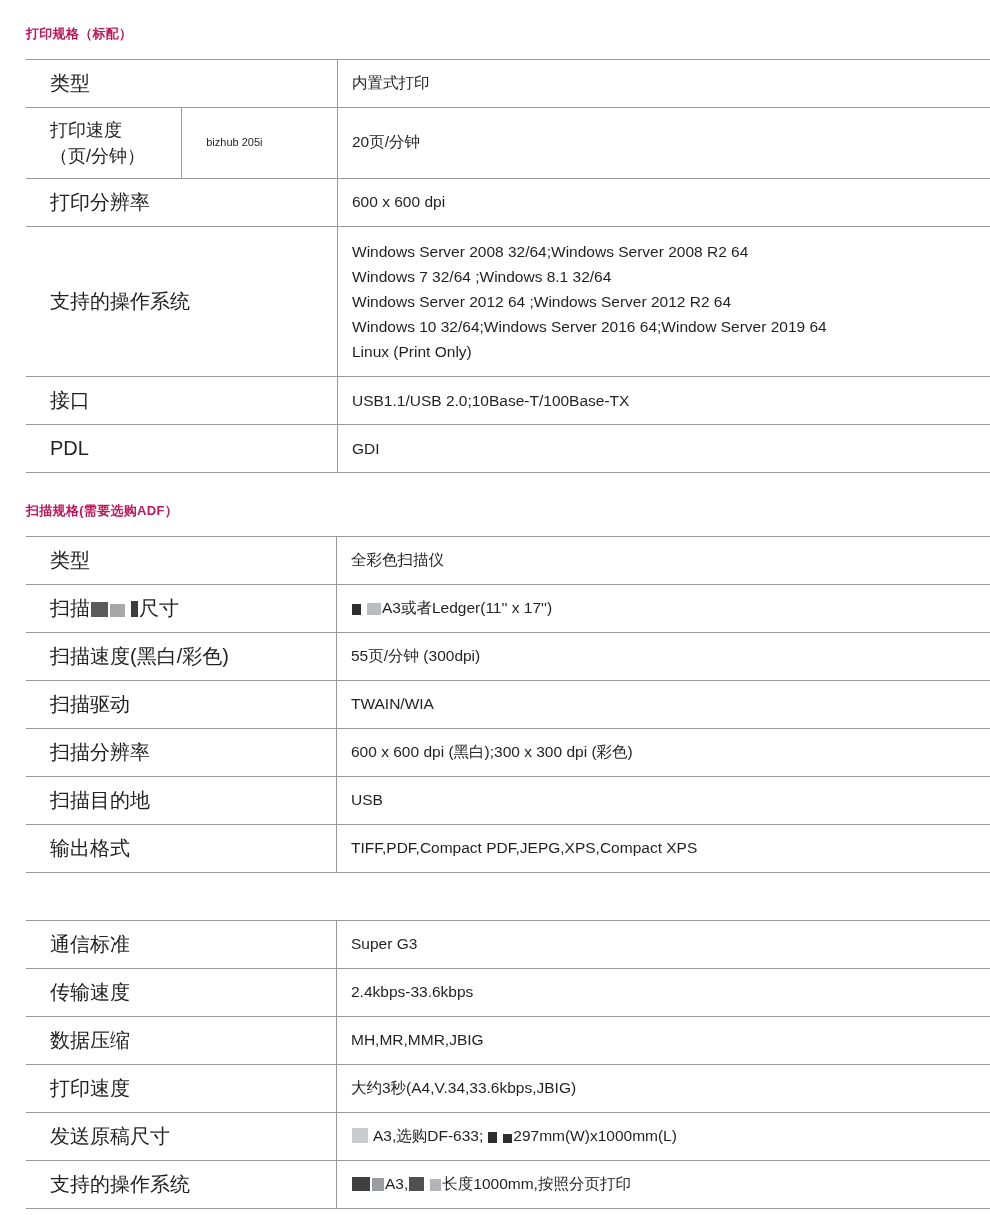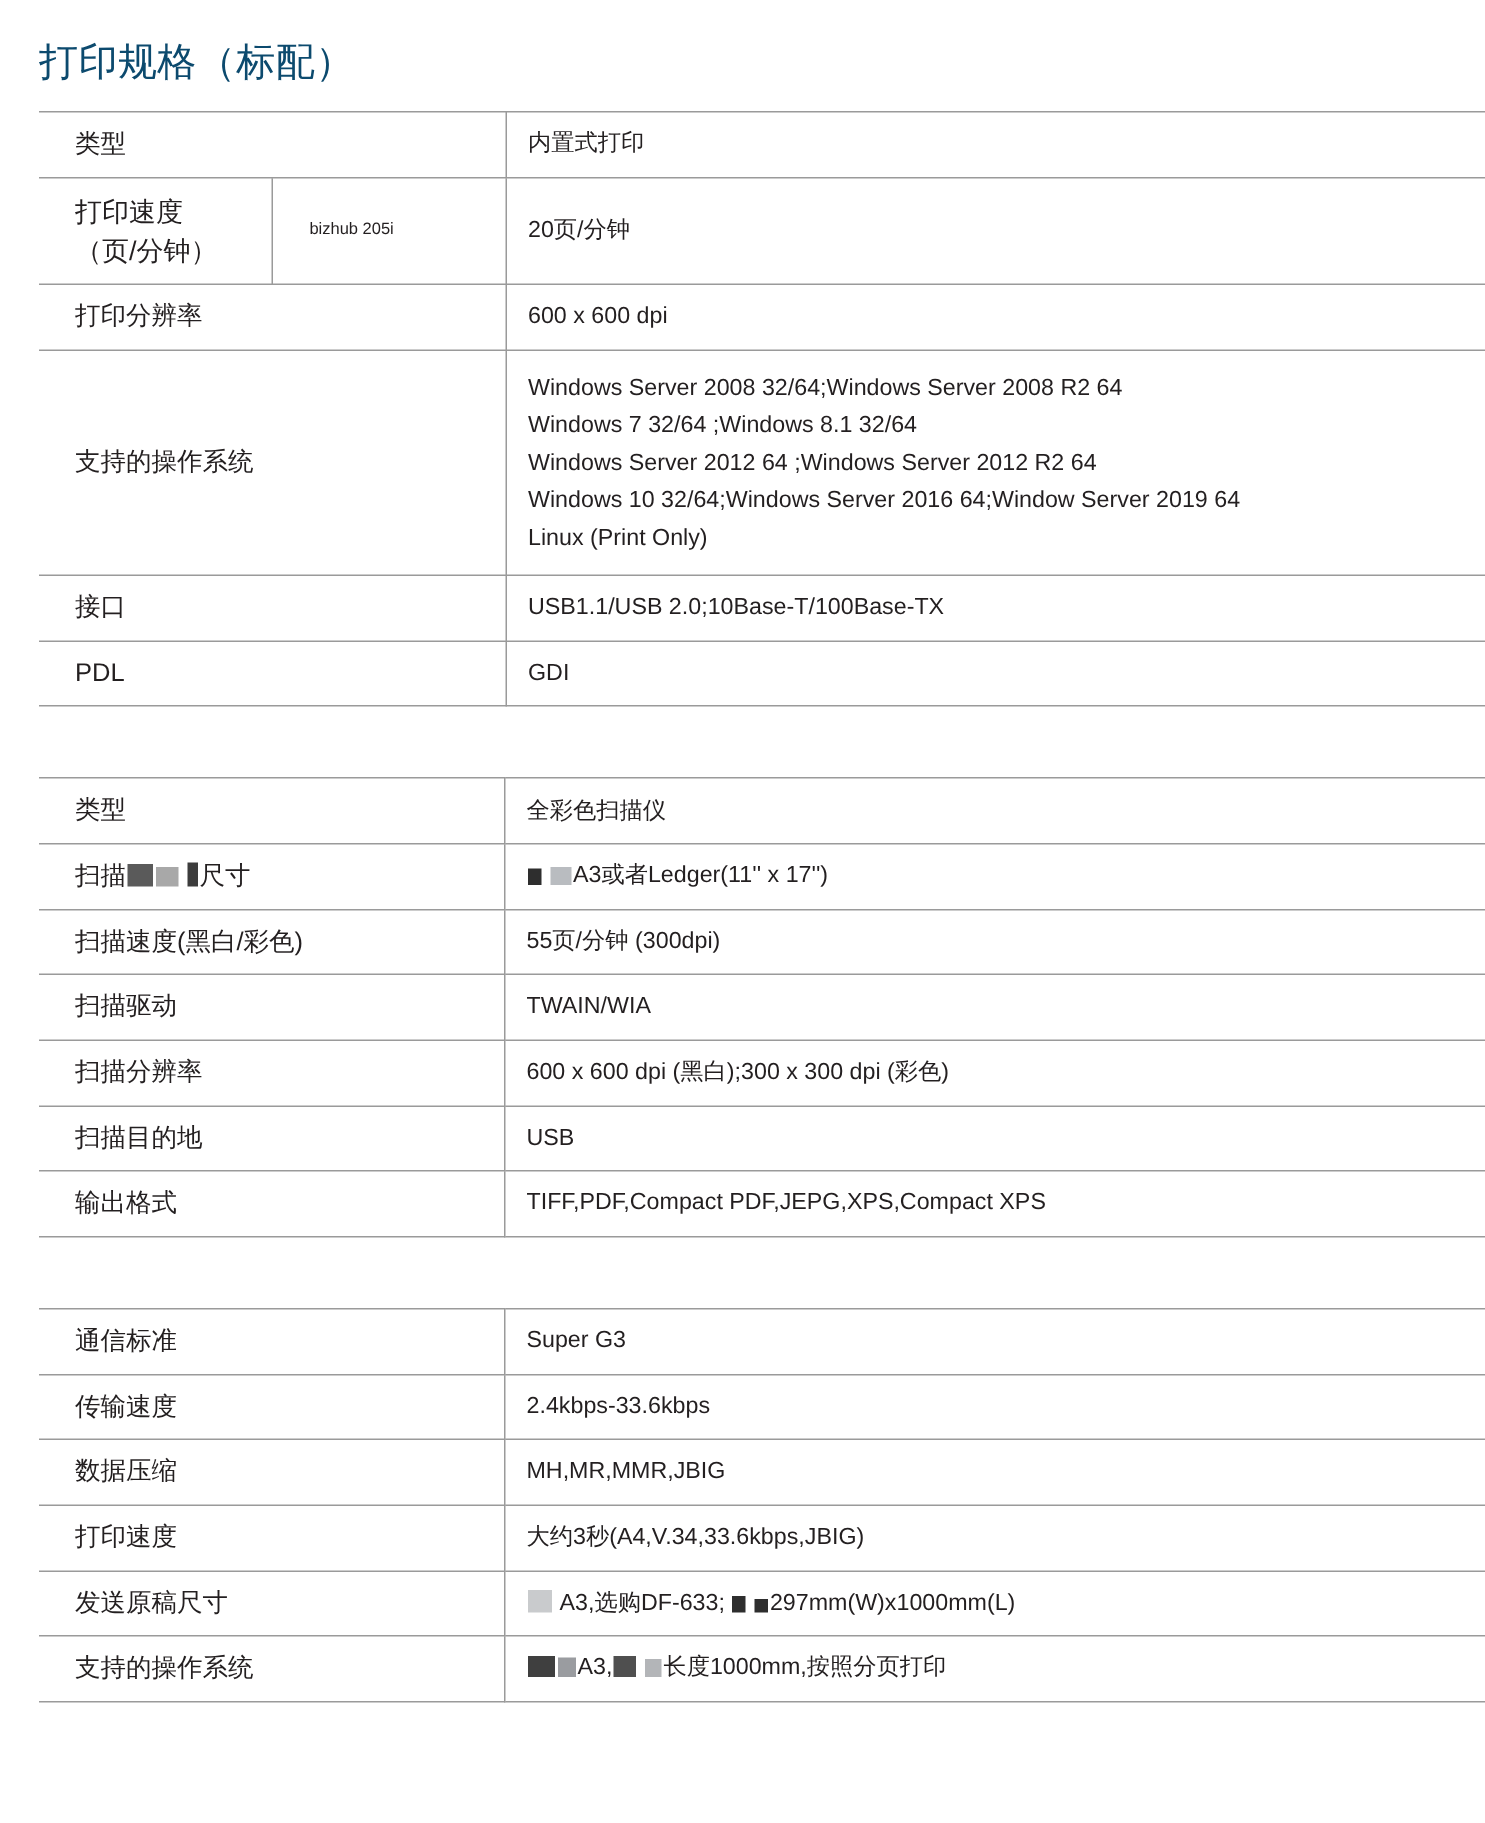--- a/index.html
+++ b/index.html
@@ -20,23 +20,23 @@
     width: 990px;
     height: 1215px;
     box-sizing: border-box;
     padding: 0;
     overflow: hidden;
   }
 
   
   .section { margin: 0; }
   .section-title {
-    color: #0c4a6e;
-    font-size: 26px;
-    font-weight: 400;
+    color: #be185d;
+    font-size: 13px;
+    font-weight: 700;
     letter-spacing: 0.3px;
     line-height: 1.2;
     margin: 0;
     padding: 0 0 0 26px;
   }
   .sec-1 { padding-top: 26px; }
   .sec-2 { padding-top: 30px; }
   .sec-3 { padding-top: 30px; }
 
   
@@ -54,21 +54,21 @@
     padding: 0;
     vertical-align: middle;
     line-height: 1.45;
   }
   .spec-table .th-pad { padding: 9px 0 9px 24px; }
   .spec-table .td-pad { padding: 9px 0 9px 14px; }
 
   
   .col-label {
     width: 287px;
-    font-size: 17px;
+    font-size: 20px;
     color: #231f20;
     border-right: 1px solid #9a9a9a;
   }
   
   .col-label-a { width: 137px; border-right: 1px solid #9a9a9a; font-size: 18px; }
   .col-label-b { width: 150px; border-right: 1px solid #9a9a9a; font-size: 11px; }
 
   .col-value {
     width: 655px;
     font-size: 15.5px;
@@ -156,20 +156,21 @@
 
         <tr>
           <td class="col-label th-pad" colspan="2">PDL</td>
           <td class="col-value td-pad">GDI</td>
         </tr>
       </tbody>
     </table>
   </div>
 
   <div class="section sec-2">
+    <h2 class="section-title">扫描规格(需要选购ADF）</h2>
     <div class="gap-after-title"></div>
 
     <table class="spec-table t2">
       <tbody>
         <tr>
           <td class="col-label th-pad">类型</td>
           <td class="col-value td-pad">全彩色扫描仪</td>
         </tr>
 
         <tr>

